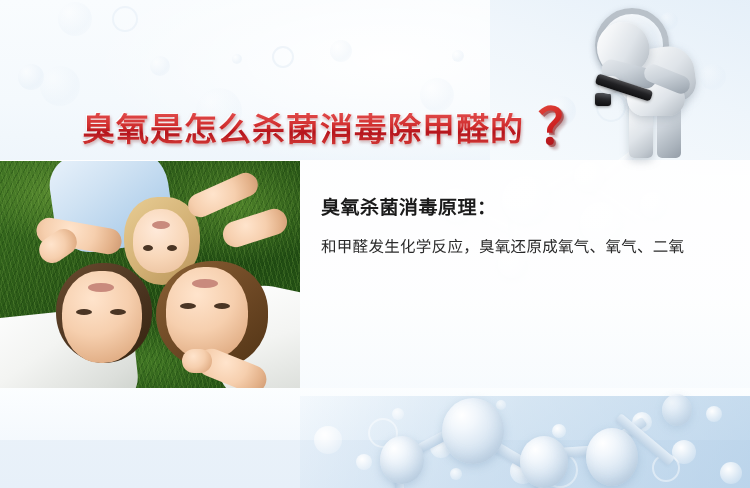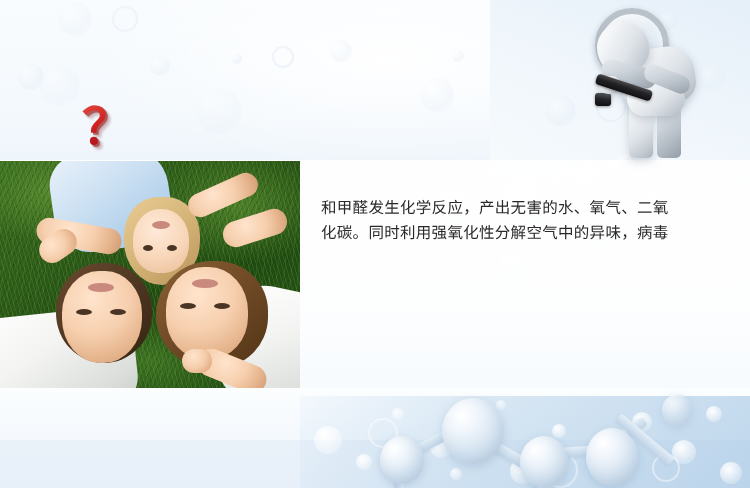--- a/index.html
+++ b/index.html
@@ -260,20 +260,21 @@
     <div class="bond" style="left:24px;top:66px;width:34px;height:9px;transform:rotate(82deg);"></div>
     <div class="bond" style="left:166px;top:70px;width:36px;height:9px;transform:rotate(84deg);"></div>
     <div class="atom" style="left:8px;top:44px;width:44px;height:48px;border-radius:50%;"></div>
     <div class="atom" style="left:70px;top:6px;width:62px;height:66px;border-radius:50%;"></div>
     <div class="atom" style="left:148px;top:44px;width:48px;height:52px;border-radius:50%;"></div>
     <div class="atom" style="left:214px;top:36px;width:52px;height:58px;border-radius:50%;"></div>
     <div class="atom" style="left:290px;top:2px;width:30px;height:32px;border-radius:50%;opacity:.7;"></div>
   </div>
 
   <div class="title-wrap">
+    <span class="title-text">臭氧是怎么杀菌消毒除甲醛的</span>
     <span class="qmark">？</span>
   </div>
 
   <div class="mannequin">
 
     <div class="mq mq-body" style="left:34px;top:88px;width:24px;height:62px;border-radius:10px 10px 5px 5px;"></div>
     <div class="mq mq-dark" style="left:62px;top:90px;width:24px;height:60px;border-radius:10px 10px 5px 5px;"></div>
 
     <div class="mq mq-body" style="left:24px;top:40px;width:76px;height:56px;border-radius:38px 30px 22px 26px;transform:rotate(-8deg);"></div>
 
@@ -315,19 +316,19 @@
     <div class="ph skin" style="left:166px;top:106px;width:82px;height:92px;border-radius:46% 48% 46% 46%;"></div>
     <div class="feature" style="left:180px;top:142px;width:16px;height:6px;"></div>
     <div class="feature" style="left:214px;top:142px;width:16px;height:6px;"></div>
     <div class="mouth" style="left:192px;top:118px;width:26px;height:9px;"></div>
     <div class="ph skin" style="left:222px;top:54px;width:66px;height:26px;border-radius:13px;transform:rotate(-18deg);"></div>
     <div class="ph skin" style="left:196px;top:196px;width:72px;height:28px;border-radius:14px;transform:rotate(22deg);"></div>
     <div class="ph skin" style="left:182px;top:188px;width:30px;height:24px;border-radius:12px;"></div>
   </div>
 
   <div class="text-col">
+    <h2 class="heading">臭氧杀菌消毒原理：</h2>
     <div class="body-text">
-      <p>和甲醛发生化学反应，产出无害的水、氧气、二氧</p>
-      <p>化碳。同时利用强氧化性分解空气中的异味，病毒</p>
+      <p>和甲醛发生化学反应，臭氧还原成氧气、氧气、二氧</p>
     </div>
   </div>
 
 </div>
 
 </body></html>

